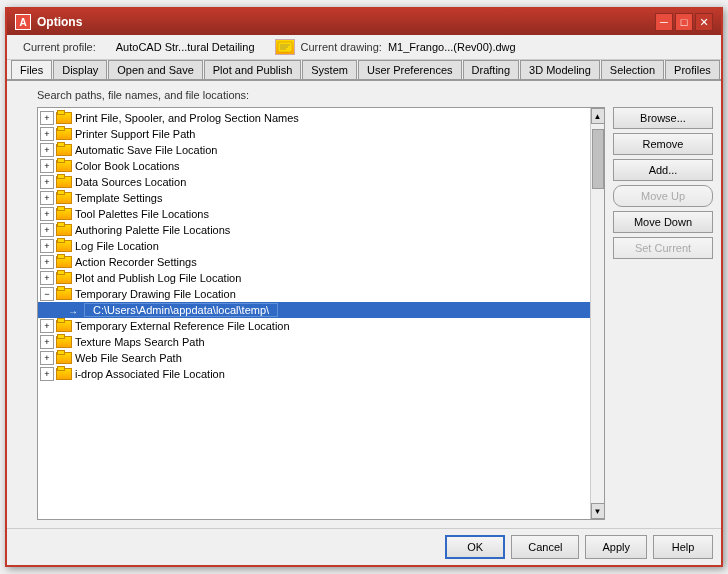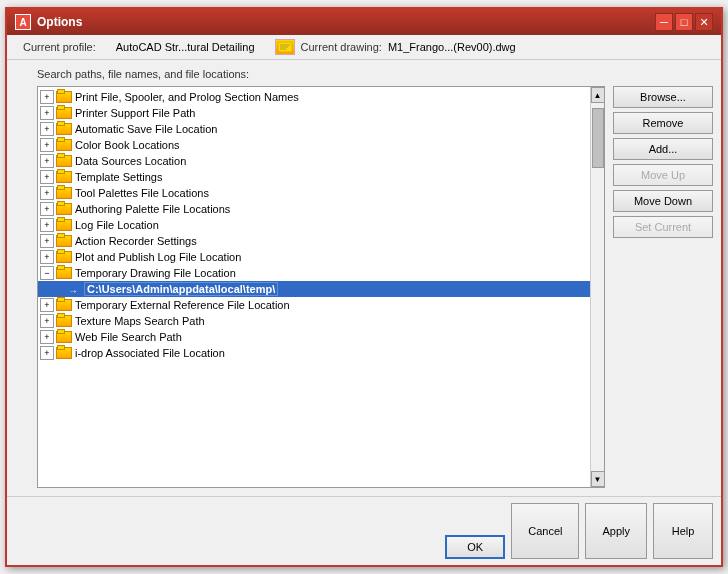--- a/index.html
+++ b/index.html
@@ -271,21 +271,20 @@
       padding: 4px 16px;
       font-size: 11px;
       border: 1px solid #999;
       background: linear-gradient(to bottom, #f5f5f5, #e0e0e0);
       cursor: pointer;
       min-width: 60px;
       text-align: center;
     }
     .bottom-btn.primary {
       border: 2px solid #316ac5;
-      margin-top: 32px;
     }
   </style>
 </head>
 <body>
 
 <div class="window">
 
   <div class="title-bar">
     <div class="title-bar-left">
       <div class="title-icon">
@@ -310,20 +309,33 @@
             <line x1="3" y1="4" x2="13" y2="4" stroke="#666" stroke-width="0.5"></line>
             <line x1="3" y1="6" x2="11" y2="6" stroke="#666" stroke-width="0.5"></line>
             <line x1="3" y1="8" x2="9" y2="8" stroke="#666" stroke-width="0.5"></line>
           </svg>
       </div>
       <span class="profile-label">Current drawing:</span>
       <span class="profile-value">M1_Frango...(Rev00).dwg</span>
     </div>
   </div>
 
+  <div class="tabs-bar">
+    <div class="tab active">Files</div>
+    <div class="tab">Display</div>
+    <div class="tab">Open and Save</div>
+    <div class="tab">Plot and Publish</div>
+    <div class="tab">System</div>
+    <div class="tab">User Preferences</div>
+    <div class="tab">Drafting</div>
+    <div class="tab">3D Modeling</div>
+    <div class="tab">Selection</div>
+    <div class="tab">Profiles</div>
+
+  </div>
 
   <div class="content-area">
     <div class="search-label">Search paths, file names, and file locations:</div>
 
     <div class="main-content">
 
       <div class="tree-area">
         <div class="tree-list">
 
           <div class="tree-item">
@@ -393,21 +405,21 @@
           </div>
 
           <div class="tree-item">
             <span class="tree-expand minus">−</span>
             <span class="folder-icon"></span>
             <span>Temporary Drawing File Location</span>
           </div>
 
           <div class="tree-item" style="background:#316ac5; color:white; padding-left:30px;">
             <span style="width:14px; margin-right:2px; color:white; font-size:10px;">→</span>
-            <span style="background:#316ac5; color:white; border:1px solid #6090d5; padding:0 2px;font-weight:bold;">C:\Users\Admin\appdata\local\temp\</span>
+            <span style="background:#316ac5; color:white; border:1px solid #6090d5; padding:0 8px;">C:\Users\Admin\appdata\local\temp\</span>
           </div>
 
           <div class="tree-item">
             <span class="tree-expand">+</span>
             <span class="folder-icon"></span>
             <span>Temporary External Reference File Location</span>
           </div>
 
           <div class="tree-item">
             <span class="tree-expand">+</span>
@@ -435,21 +447,21 @@
             <div class="scrollbar-thumb"></div>
           </div>
           <div class="scrollbar-down">▼</div>
         </div>
       </div>
 
       <div class="buttons-panel">
         <button class="action-btn">Browse...</button>
         <button class="action-btn">Remove</button>
         <button class="action-btn">Add...</button>
-        <button class="action-btn disabled" style="color:#aaa;">Move Up</button>
+        <button class="action-btn disabled" style="color:#aaa;border-radius:9px;">Move Up</button>
         <button class="action-btn">Move Down</button>
         <button class="action-btn disabled" style="color:#aaa;">Set Current</button>
       </div>
     </div>
   </div>
 
   <div class="bottom-bar">
     <button class="bottom-btn primary">OK</button>
     <button class="bottom-btn">Cancel</button>
     <button class="bottom-btn">Apply</button>

